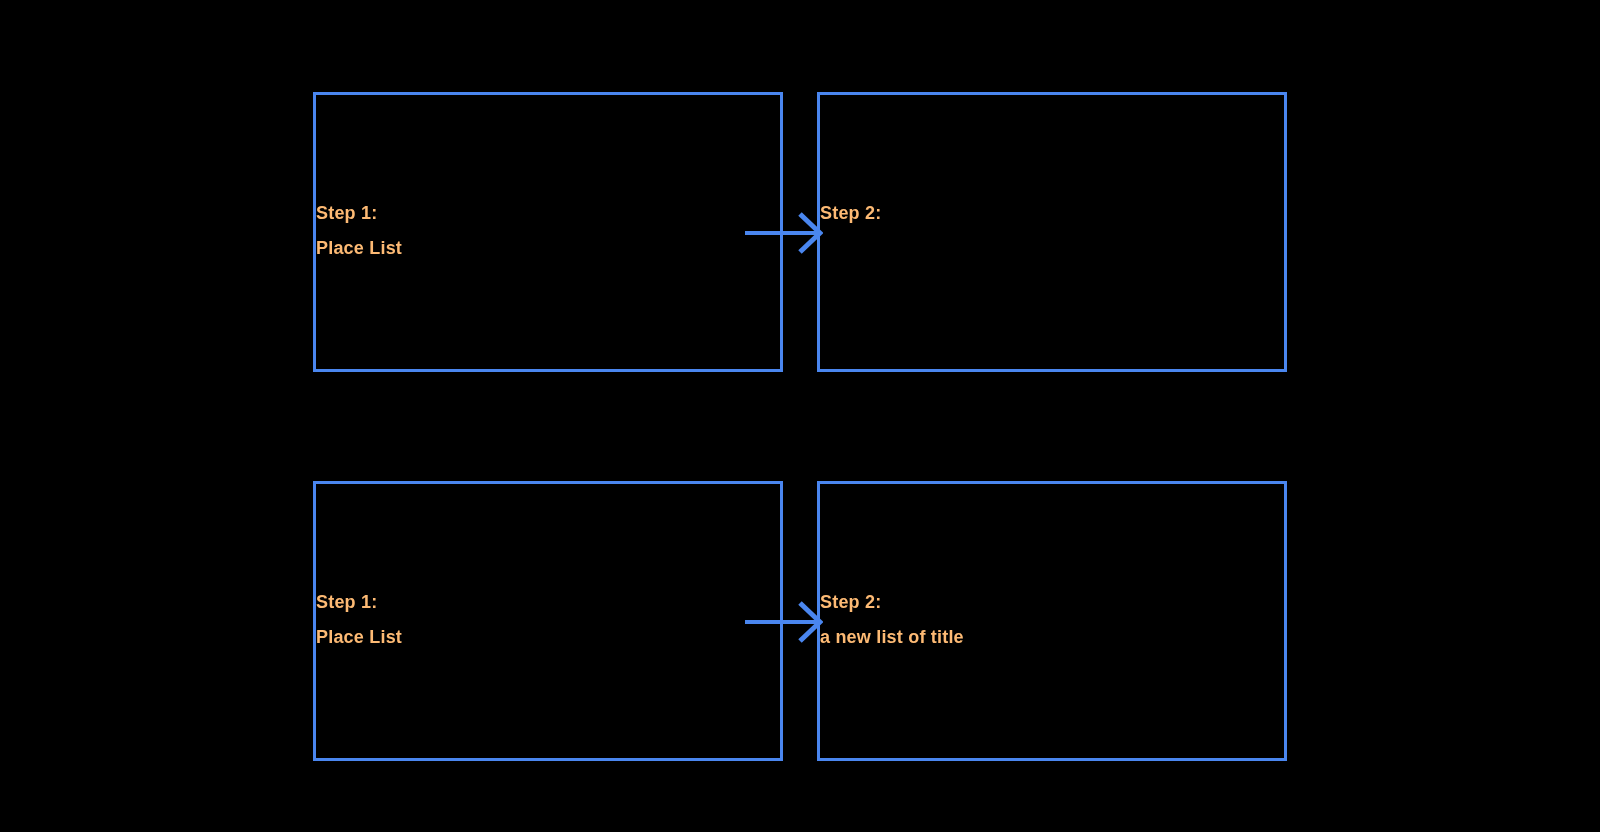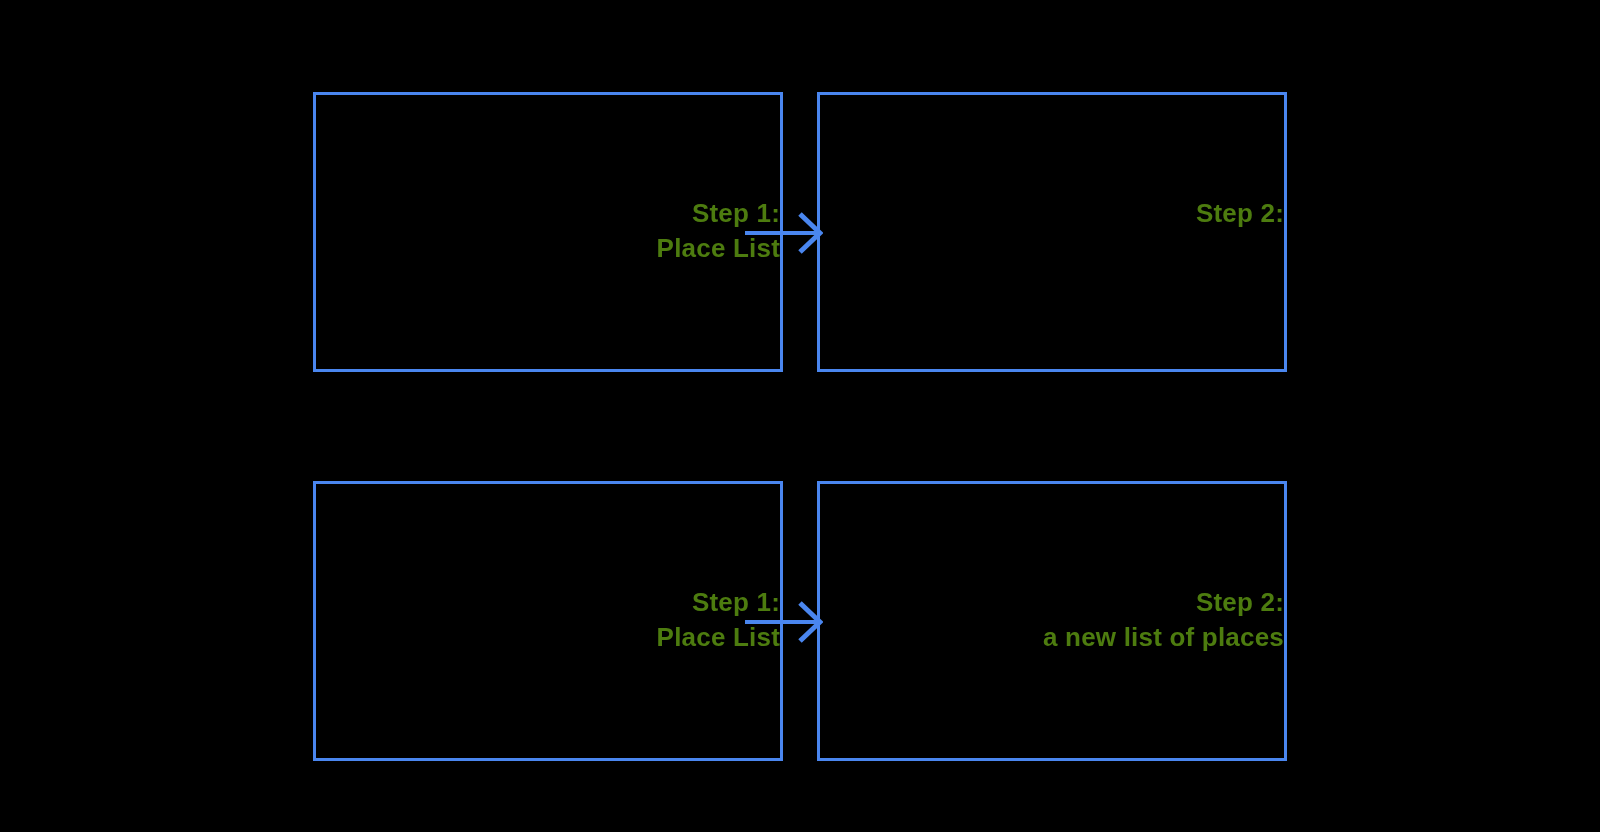--- a/index.html
+++ b/index.html
@@ -25,23 +25,23 @@
   }
   .node-step1-top  { left: 313px; top: 92px;  }
   .node-step2-top  { left: 817px; top: 92px;  }
   .node-step1-bot  { left: 313px; top: 481px; }
   .node-step2-bot  { left: 817px; top: 481px; }
   .node-label {
     position: absolute;
     top: 101px;          
     left: 0;
     right: 0;
-    text-align: right;
-    color: #4d7c0f;
-    font-size: 26px;
+    text-align: left;
+    color: #fdba74;
+    font-size: 18px;
     line-height: 35px;
     font-weight: 600;
     letter-spacing: 0.2px;
   }
   .node-label .line { display: block; }
   .arrow {
     position: absolute;
     width: 80px;
     height: 44px;
   }
@@ -83,17 +83,17 @@
   </div>
 
   <svg class="arrow arrow-bot" viewBox="0 0 80 44">
     <line x1="2" y1="22" x2="76" y2="22" stroke-width="4"></line>
     <polyline points="57,3 77,22 57,41" stroke-width="5"></polyline>
   </svg>
 
   <div class="node node-step2-bot">
     <div class="node-label">
       <span class="line">Step 2:</span>
-      <span class="line">a new list of places</span>
+      <span class="line">a new list of title</span>
     </div>
   </div>
 
 </div>
 
 </body></html>

